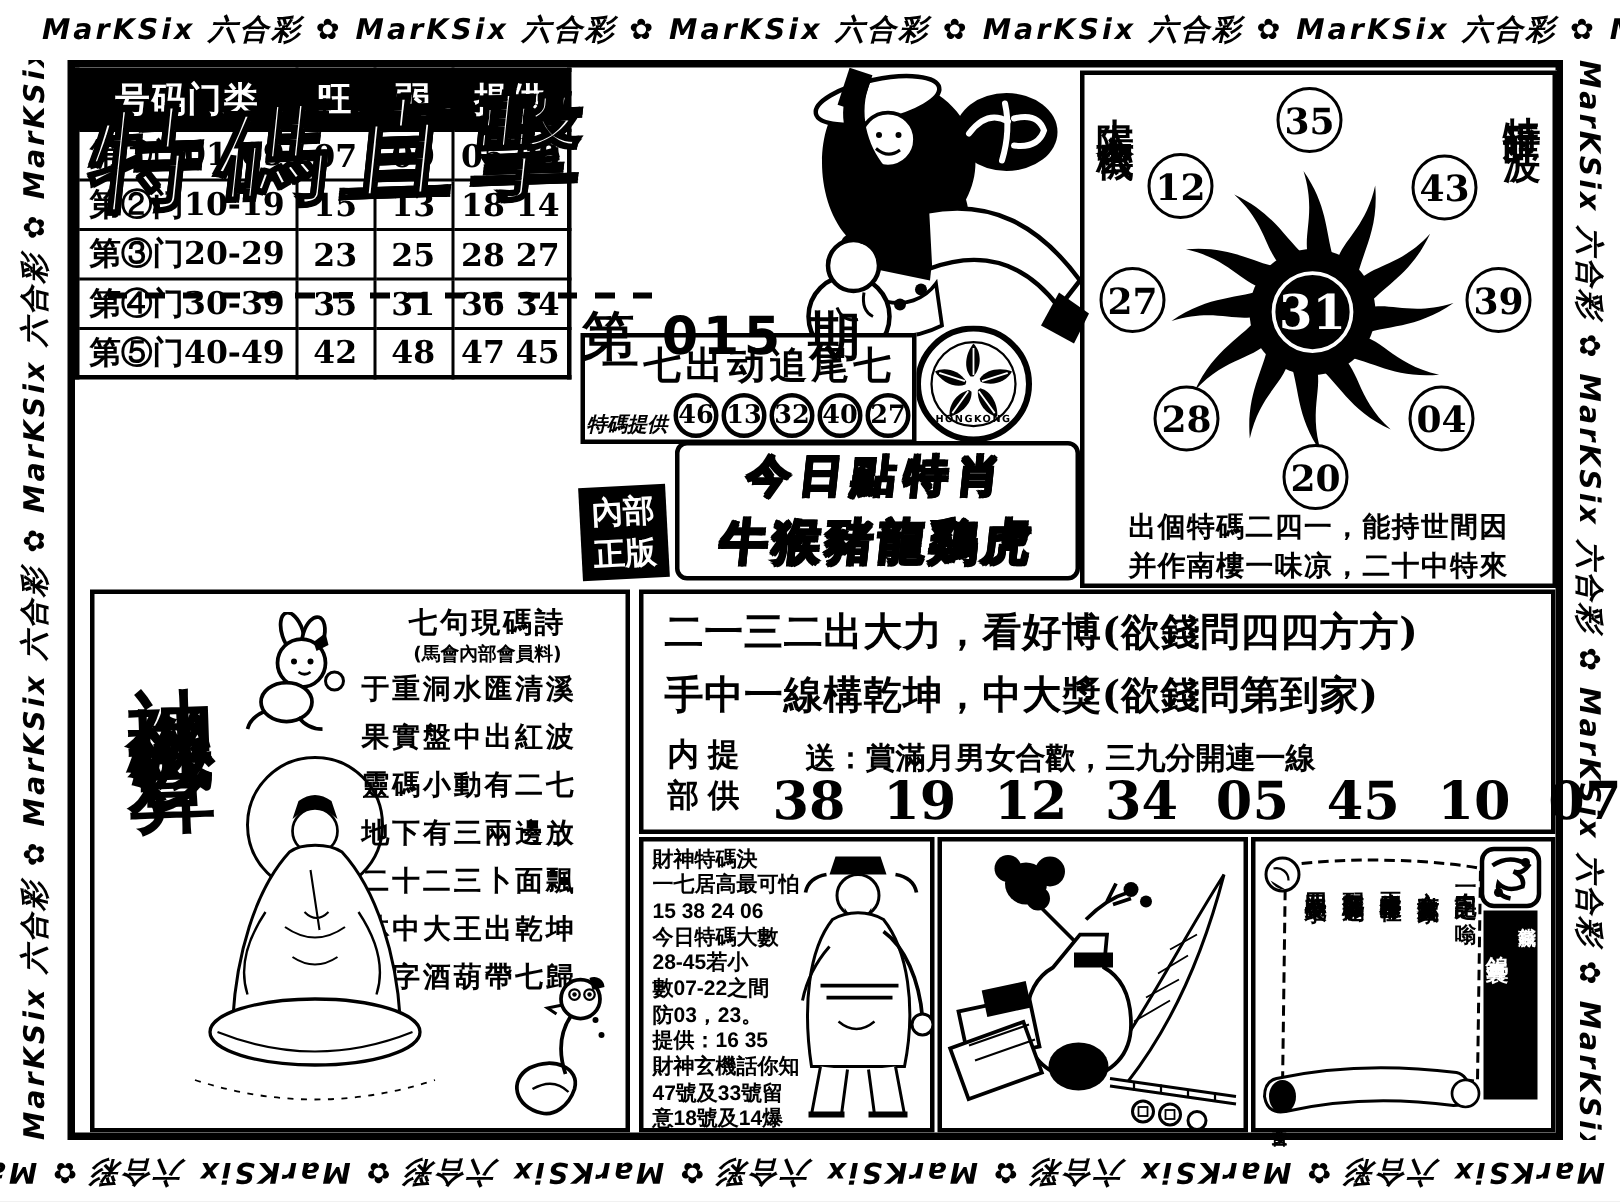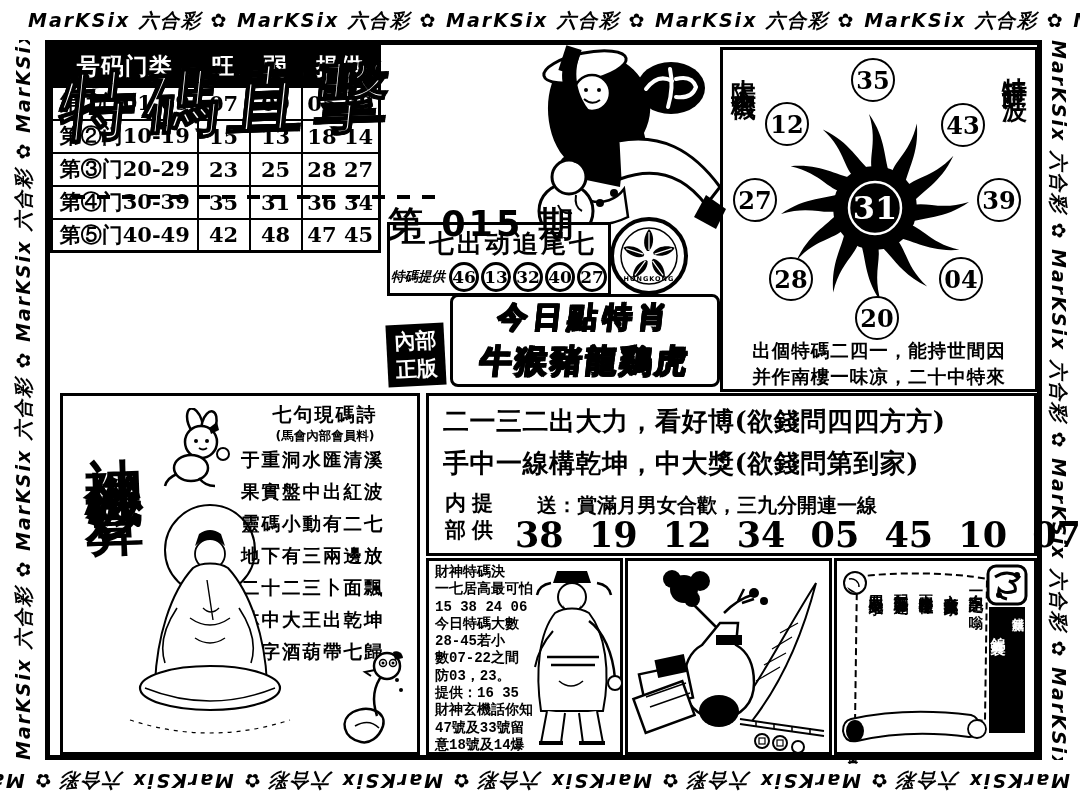--- a/index.html
+++ b/index.html
@@ -62,21 +62,21 @@
     text-align:center; height:33px; white-space:nowrap;
   }
   .door-table { border:3px solid #000; }
   .door-table col.c0{width:146px;} .door-table col.c1{width:52px;}
   .door-table col.c2{width:52px;}  .door-table col.c3{width:78px;}
 
   
   .tip-box { left:337px; top:177px; width:224px; height:74px; border:3px solid #000000; z-index:2; background:#fff; }
   .tip-headline { text-align:center; font-size:25px; font-weight:bold; letter-spacing:3px;
                   font-family:"DejaVu Serif", serif; margin-top:2px; white-space:nowrap; }
-  .tip-row { display:flex; align-items:center; justify-content:center; gap:2px; margin-top:2px; }
+  .tip-row { display:flex; align-items:flex-end; justify-content:center; gap:2px; margin-top:2px; }
   .tip-label { font-size:13.5px; font-weight:bold; font-style:italic; white-space:nowrap; margin-right:2px; }
   .circle-num {
     display:flex; align-items:center; justify-content:center;
     border:3px solid #000; border-radius:50%; background:#fff;
     font-family:"DejaVu Serif", serif; font-weight:bold;
   }
   .tip-circle { width:30px; height:30px; font-size:17px; flex:0 0 auto; }
 
   
   .stamp {
@@ -127,21 +127,21 @@
   .power-label { position:absolute; left:16px; top:94px; font-size:21px; font-weight:bold;
                  line-height:27px; letter-spacing:6px; }
   .power-gift { position:absolute; left:108px; top:96px; font-size:20px; font-weight:bold;
                 font-family:"DejaVu Serif", serif; white-space:nowrap; }
   .power-numbers { position:absolute; left:86px; top:118px; font-size:35px; font-weight:bold;
                    font-family:"DejaVu Serif", serif; word-spacing:13px; white-space:nowrap; }
 
   
   .caishen-panel { left:376px; top:513px; width:197px; height:197px; }
   .caishen-lines { position:absolute; left:6px; top:3px; z-index:2; }
-  .caishen-line { font-size:14px; font-weight:bold; font-family:Liberation Mono, monospace;
+  .caishen-line { font-size:14px; font-weight:bold; font-family:Liberation Sans, sans-serif;
                   line-height:17.3px; white-space:nowrap; }
 
   
   .vase-panel { left:575px; top:513px; width:207px; height:197px; }
 
   
   .scroll-panel { left:784px; top:513px; width:203px; height:197px; }
   .scroll-text { position:absolute; left:16px; top:22px; height:160px; width:132px;
                  display:flex; flex-direction:row-reverse; justify-content:flex-start; gap:6px; z-index:2; }
   .scroll-col { writing-mode:vertical-rl; text-orientation:upright; font-size:14.5px;

